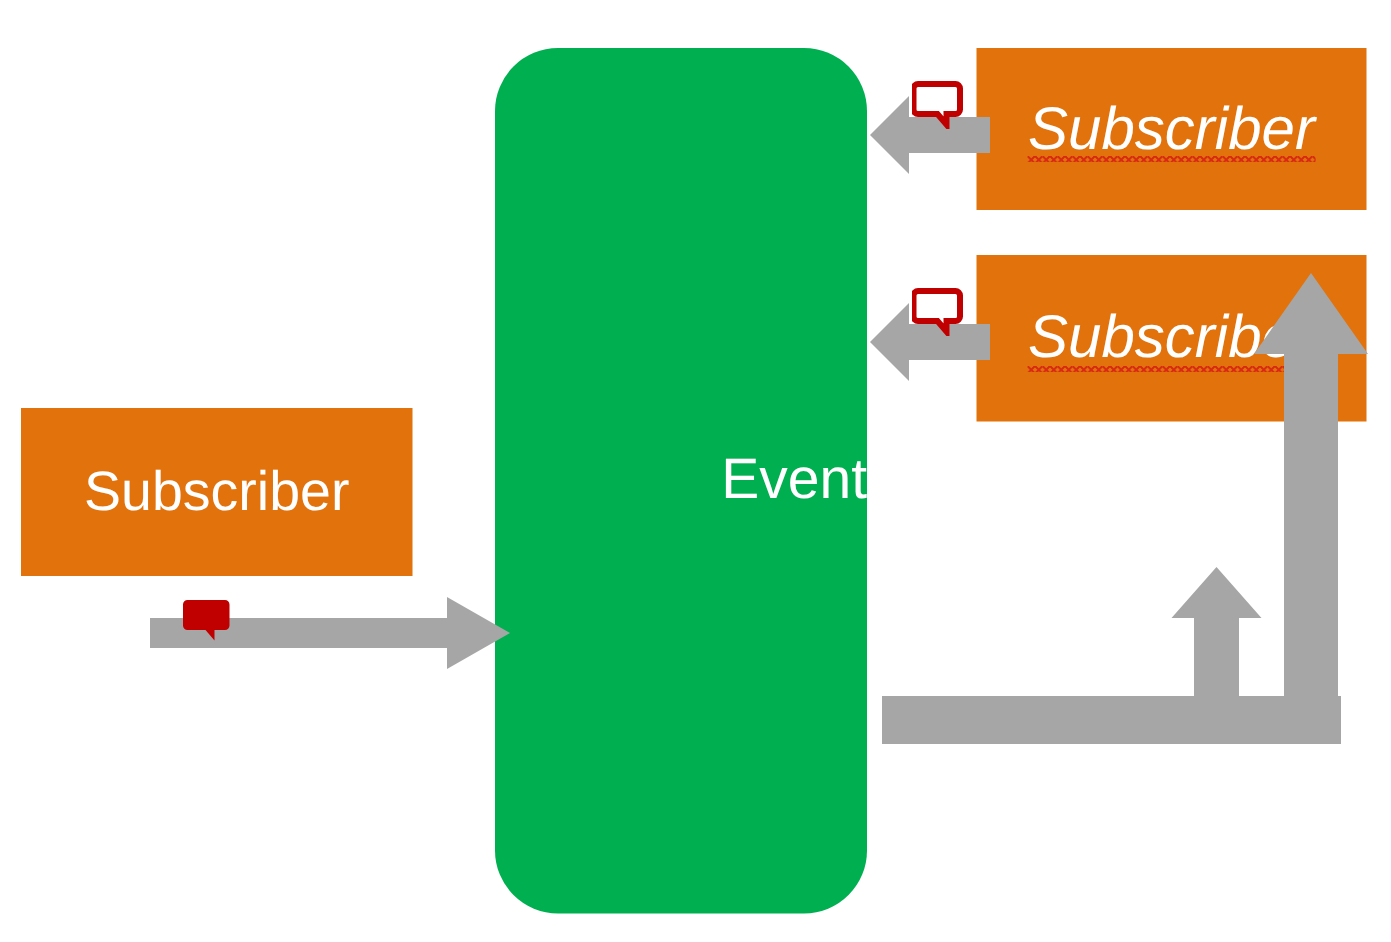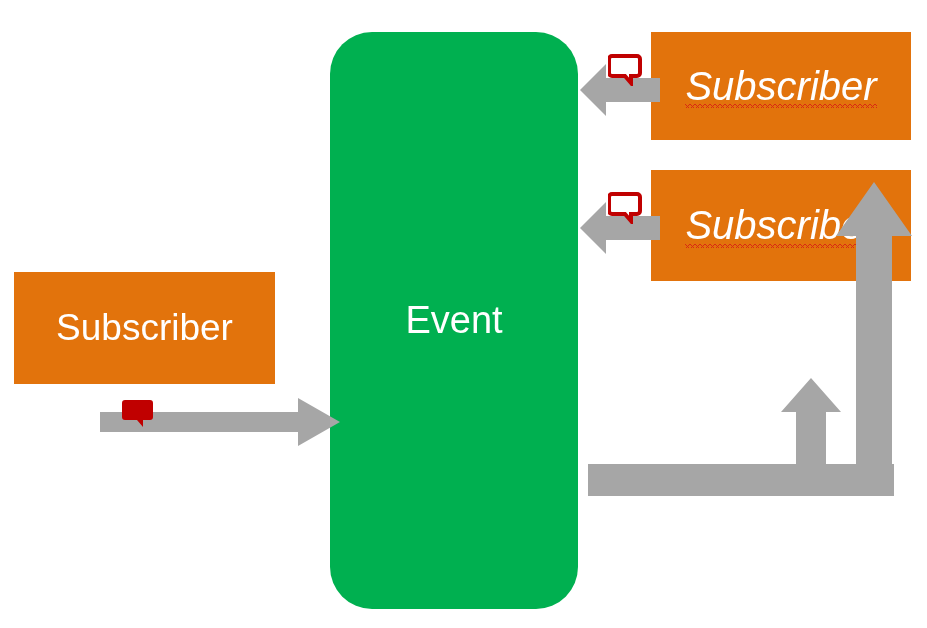--- a/index.html
+++ b/index.html
@@ -94,21 +94,21 @@
   }
   #bubble-publish { left: 122px; top: 398px; width: 34px; height: 32px; }
   #bubble-notify-1 { left: 608px; top: 54px;  width: 34px; height: 32px; }
   #bubble-notify-2 { left: 608px; top: 192px; width: 34px; height: 32px; }
 </style>
 </head>
 <body>
 
 <div id="canvas">
 
-  <div id="node-event-system" class="node node-rect" style="--fill:#00B050; background:#00B050; flex-direction:column;">
+  <div id="node-event-system" class="node node-rect" style="--fill:#00B050; background:#00B050; flex-direction:column;align-items:flex-end;">
     <span class="node-label">Event</span>
   </div>
 
   <div id="node-publisher" class="node node-rect" style="--fill:#E2730C; background:#E2730C;">
     <span class="node-label">Subscriber</span>
   </div>
 
   <div id="node-subscriber-1" class="node node-rect" style="--fill:#E2730C; background:#E2730C;">
     <span class="node-label spell-error">Subscriber</span>
   </div>

